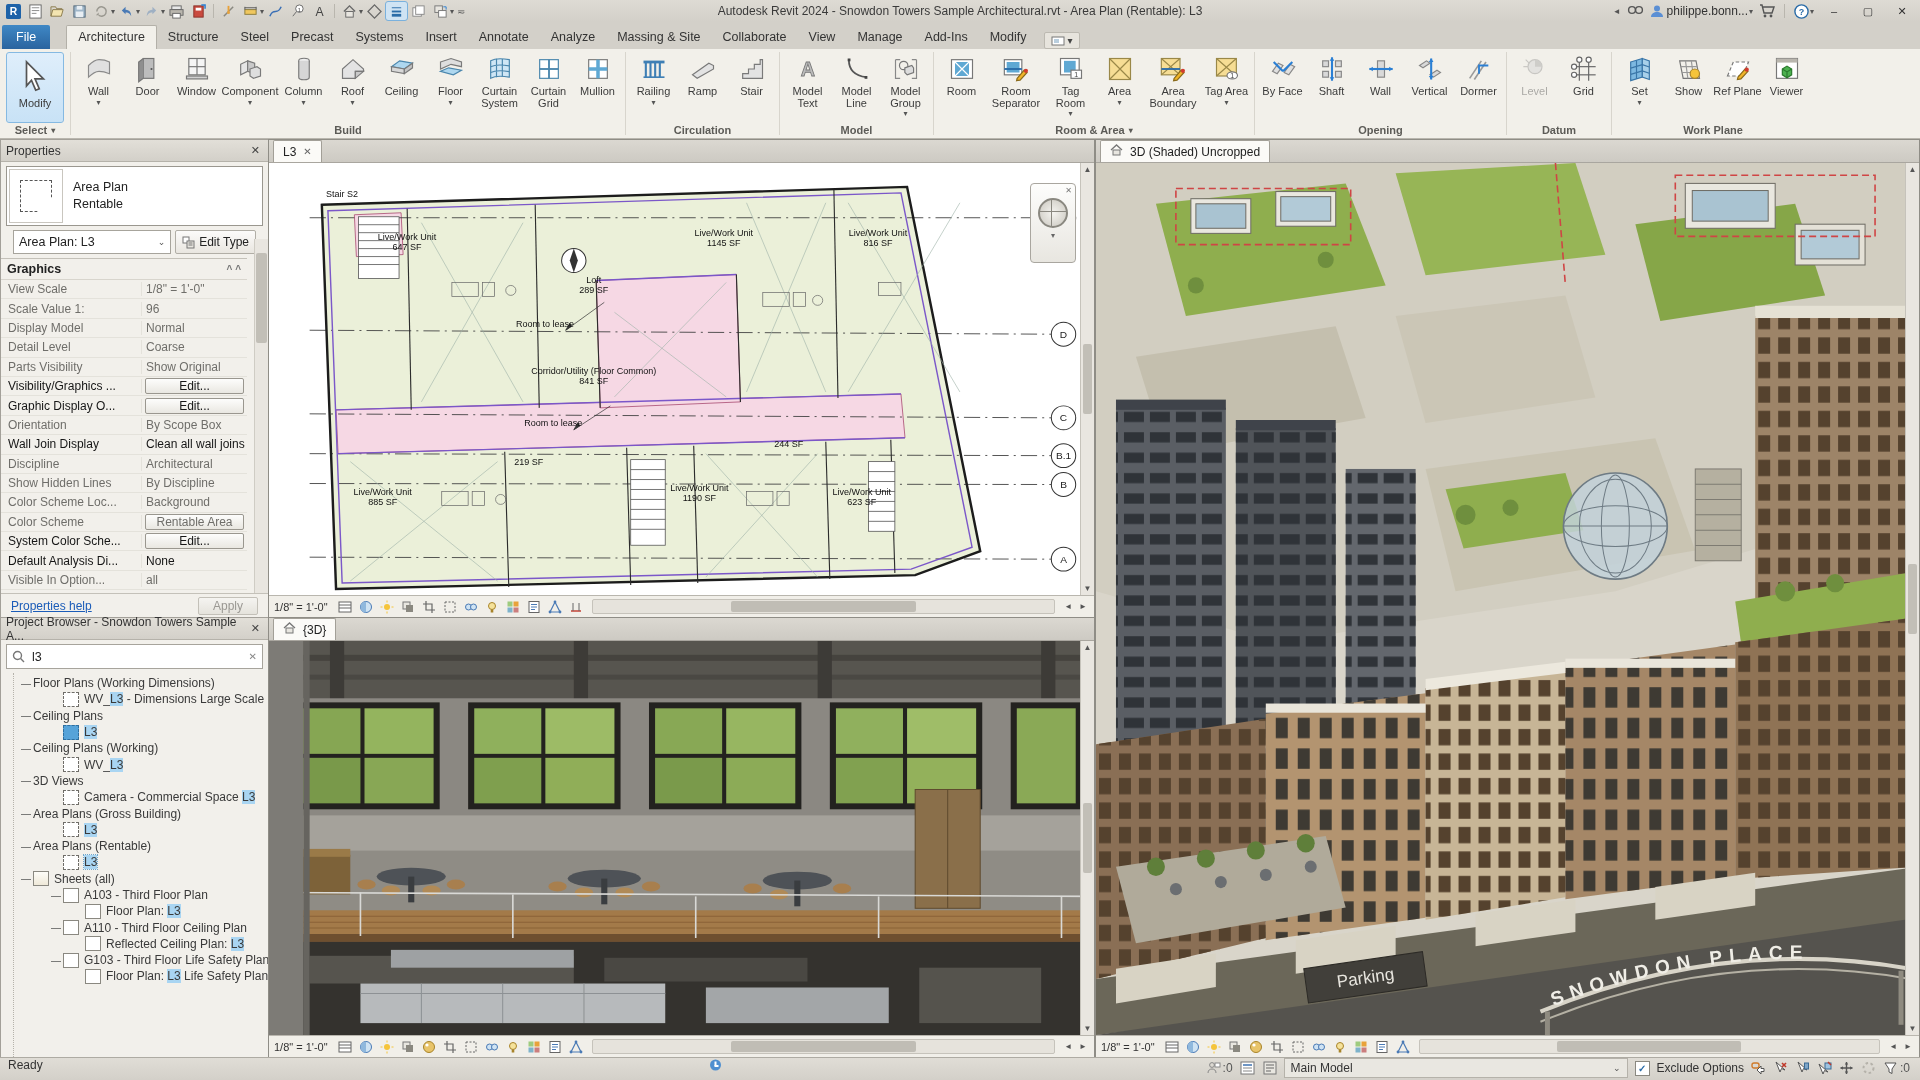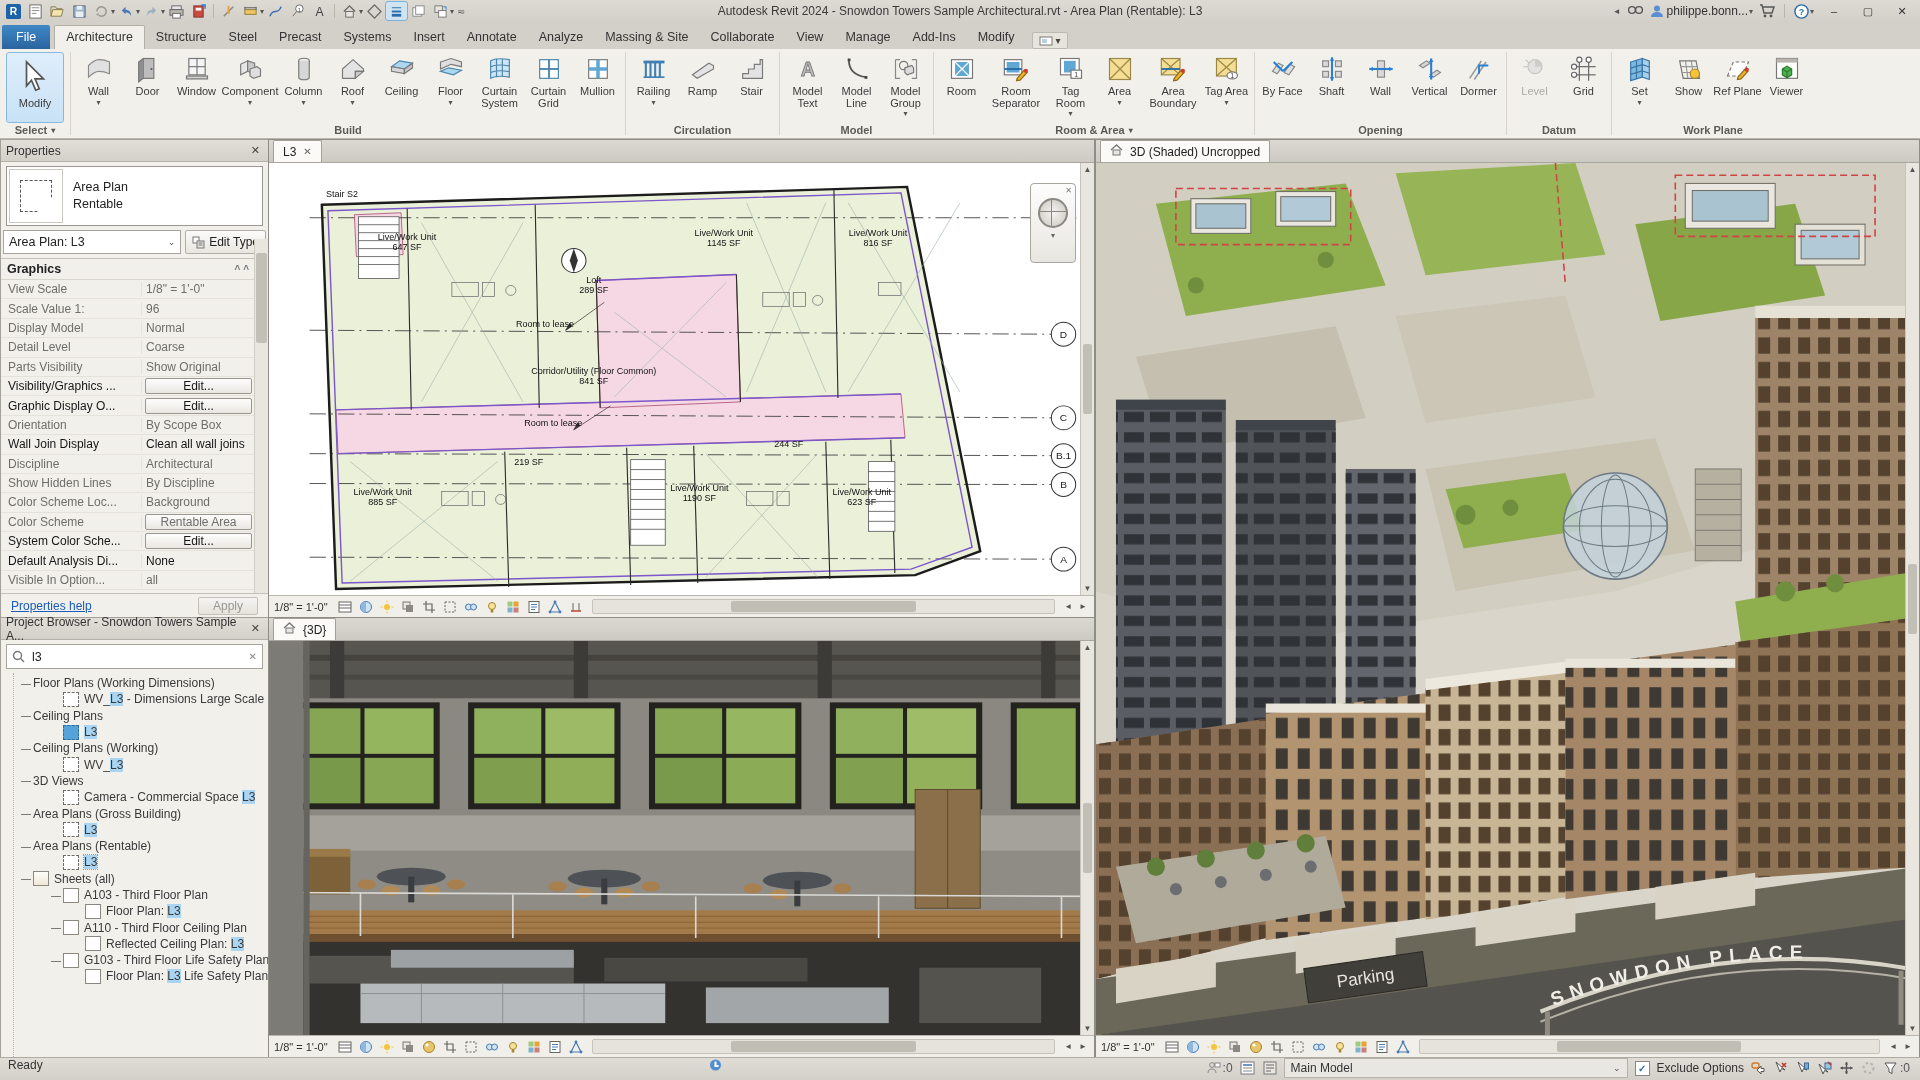--- a/index.html
+++ b/index.html
@@ -13,21 +13,21 @@
   .qsep{width:1px;height:14px;background:#b9b6ae;margin:0 3px;}
   .qdd{font-size:8px;color:#555;margin-left:-2px;}
   #title-text{position:absolute;left:50%;transform:translateX(-50%);color:#3a3a3a;white-space:nowrap;font-size:12px;}
   #tb-right{margin-left:auto;display:flex;align-items:center;gap:6px;padding-right:4px;}
   #tb-right .witem{display:flex;align-items:center;gap:3px;color:#333;}
   .winbtn{width:28px;height:18px;display:flex;align-items:center;justify-content:center;color:#333;font-size:11px;}
   
   #tabrow{position:absolute;left:0;top:22px;right:0;height:27px;background:#d3d0c9;display:flex;align-items:flex-end;padding-left:2px;}
   .tab{padding:4px 11px 5px;font-size:12.5px;color:#333;cursor:default;}
   .tab.active{background:#f2f0ea;border:1px solid #b3b0a8;border-bottom:none;border-radius:2px 2px 0 0;}
-  .tab.file{background:linear-gradient(#3f88c5,#2a649f);color:#fff;padding:5px 14px;border-radius:2px 2px 0 0;margin-right:4px;}
+  .tab.file{background:linear-gradient(#3f88c5,#2a649f);color:#fff;padding:5px 14px;border-radius:2px 2px 0 0;margin-right:16px;}
   #modify-dd{display:flex;align-items:center;gap:3px;margin-left:6px;padding:2px 6px;color:#444;font-size:10px;border:1px solid #bcb9b1;border-radius:2px;background:#e7e4dd;}
   
   #ribbon{position:absolute;left:0;top:49px;right:0;height:89px;background:#f2f0ea;border-bottom:1px solid #b9b6ae;display:flex;}
   .panel{display:flex;flex-direction:column;}
   .pbtns{display:flex;flex:1;align-items:stretch;padding:2px 3px 0;}
   .pname{height:16px;font-size:11px;color:#5c5b57;display:flex;align-items:center;justify-content:center;gap:4px;font-weight:bold;}
   .vsep{width:1px;background:#d8d5cd;margin:3px 0;}
   .bb{width:49px;display:flex;flex-direction:column;align-items:center;padding-top:3px;font-size:11px;line-height:11.5px;text-align:center;color:#3c3c3c;border-radius:2px;cursor:default;}
   .bb .i{width:30px;height:30px;display:flex;align-items:center;justify-content:center;margin-bottom:2px;}
   .bb .i svg{width:28px;height:28px;}
@@ -39,25 +39,25 @@
   #main{position:absolute;left:0;top:139px;right:0;bottom:22px;background:#8f8d86;}
   .palette{position:absolute;background:#f2f0eb;border:1px solid #a3a099;display:flex;flex-direction:column;}
   .pal-head{height:21px;background:linear-gradient(#e2dfd8,#d3d0c9);border-bottom:1px solid #b5b2aa;display:flex;align-items:center;padding:0 5px;font-size:12px;color:#333;}
   .pal-head .x{margin-left:auto;font-size:11px;color:#444;padding:0 3px;}
   
   #props{left:0;top:0;width:267px;height:477px;}
   #type-box{margin:4px 5px 3px;background:#fff;border:1px solid #9a978f;height:58px;display:flex;align-items:center;}
   #type-thumb{width:52px;height:52px;margin:2px;border:1px solid #c9c6bf;position:relative;background:#fff;}
   #type-thumb .dsh{position:absolute;left:10px;top:10px;width:30px;height:30px;border:1px dashed #555;clip-path:polygon(0 0,100% 0,100% 55%,55% 55%,55% 100%,0 100%);}
   #type-name{padding-left:8px;font-size:12.5px;color:#222;line-height:17px;}
-  #selector-row{display:flex;align-items:center;margin:1px 2px 4px;gap:4px;}
+  #selector-row{display:flex;align-items:center;margin:1px 12px 4px;gap:4px;}
   #type-select{flex:1;background:#fff;border:1px solid #a7a49c;height:22px;display:flex;align-items:center;padding:0 5px;font-size:12.5px;}
   #type-select .chev{margin-left:auto;font-size:9px;color:#555;}
   #edit-type{display:flex;align-items:center;gap:4px;border:1px solid #b1aea6;background:linear-gradient(#fcfbfa,#e9e6e0);height:22px;padding:0 6px;font-size:12px;border-radius:2px;}
-  #prop-grid{flex:1;overflow:hidden;border-top:1px solid #c4c1b9;position:relative;margin-right:13px;}
+  #prop-grid{flex:1;overflow:hidden;border-top:1px solid #c4c1b9;position:relative;margin-right:21px;}
   .sect{height:20px;display:flex;align-items:center;padding:0 6px;font-size:12.5px;font-weight:bold;color:#222;background:#f2f0eb;border-bottom:1px solid #d8d5cd;}
   .sect .carets{margin-left:auto;color:#777;font-size:10px;}
   .prow{height:18.4px;display:flex;border-bottom:1px solid #e4e2db;align-items:center;}
   .prow .pl{width:133px;padding-left:7px;border-right:1px solid #e4e2db;white-space:nowrap;overflow:hidden;font-size:12px;}
   .prow .pv{flex:1;padding:0 4px;white-space:nowrap;overflow:hidden;font-size:12px;display:flex;align-items:center;}
   .g{color:#6f6e6a;} .d{color:#161616;}
   .pv.btn{justify-content:center;border:1px solid #9a978f;background:linear-gradient(#fdfdfc,#e9e7e1);margin:1.5px 3px;border-radius:2px;height:14px;}
   #prop-scroll{position:absolute;right:0;top:99px;width:13px;bottom:24px;background:#e9e6e0;border-left:1px solid #cfccc4;}
   #prop-scroll .thumb{position:absolute;left:1px;right:1px;top:14px;height:90px;background:#c2bfb7;border-radius:2px;}
   #apply-row{height:23px;display:flex;align-items:center;padding:0 10px;border-top:1px solid #c4c1b9;}

